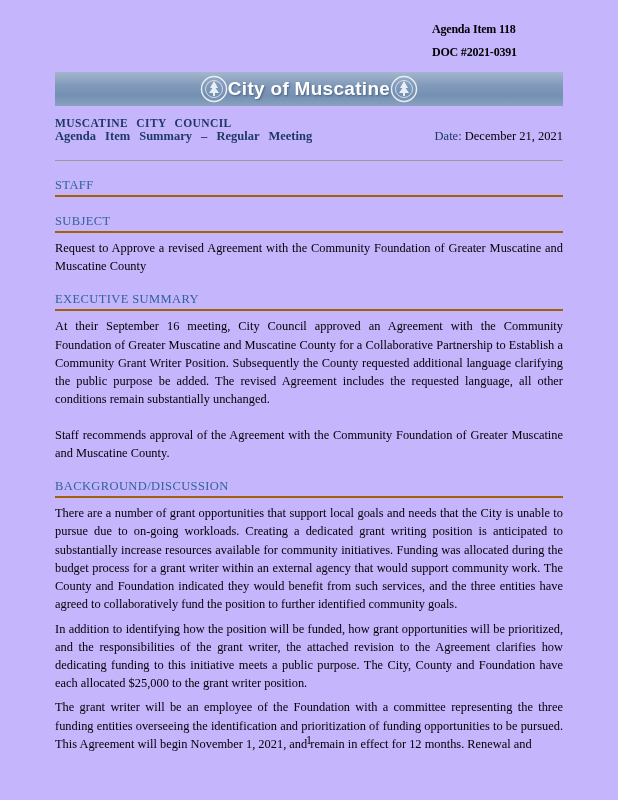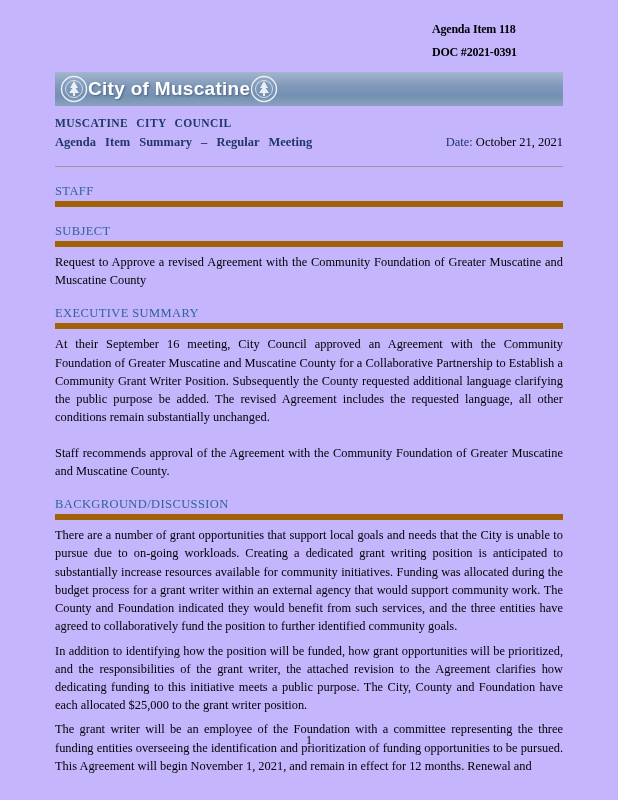--- a/index.html
+++ b/index.html
@@ -13,49 +13,49 @@
   }
   .doc-meta {
     position:absolute; left:432px; top:18px;
     font-weight:bold; font-size:12px; line-height:23px;
     letter-spacing:-0.2px;
   }
   .banner {
     position:absolute; left:55px; top:72px;
     width:508px; height:34px; box-sizing:border-box;
     background:linear-gradient(180deg,#a3b6cc 0%, #8199ba 40%, #7390b2 70%, #8ba1bf 100%);
-    display:flex; align-items:center; justify-content:flex-start;
+    display:flex; align-items:center; justify-content:center;
     padding:0 5px;
   }
   .banner-title {
     margin:0; color:#ffffff;
     font-family:"Liberation Sans", sans-serif;
     font-size:19px; font-weight:bold;
     text-shadow:1px 1px 2px rgba(40,60,90,.55);
     letter-spacing:0.3px;
   }
   .seal { width:28px; height:28px; display:inline-block; opacity:.95; }
   .content { position:absolute; top:109px; left:55px; width:508px; }
   .council {
     color:#1f3864; font-weight:bold; font-size:11.5px;
     letter-spacing:0.4px; word-spacing:5px;margin-top:8px;
   }
-  .summary-row { display:flex; justify-content:space-between; align-items:baseline; margin-top:6px; }
+  .summary-row { display:flex; justify-content:space-between; align-items:baseline; }
   .summary-title {
     color:#1f3864; font-weight:bold; font-size:12.5px; word-spacing:6px;
   }
   .date-line { font-size:12.5px; color:#000; }
   .date-label { color:#1f3864; }
   .header-rule { border:none; border-top:1px solid #9a9a9a; margin:16px 0 0; }
   .doc-section { margin-top:17px; }
   .section-heading {
     margin:0; color:#31639c;
     font-size:12.5px; font-weight:normal;
     letter-spacing:0.4px;
-    border-bottom:6px solid #a16207;
+    border-bottom:2px solid #a16207;
     padding-bottom:2px;
   }
   .doc-section p {
     margin:6px 0 0;
     font-size:12.4px; line-height:1.47;
     text-align:justify;
   }
   .doc-section p + p { margin-top:6px; }
   .page-number {
     position:absolute; bottom:52px; left:0; width:100%;
@@ -91,21 +91,21 @@
       </svg>
     </span>
   </div>
 
   <div class="content">
 
     <div class="council">MUSCATINE CITY COUNCIL</div>
 
     <div class="summary-row">
       <div class="summary-title">Agenda Item Summary – Regular Meeting</div>
-      <div class="date-line"><span class="date-label">Date:</span> <span>October 21, 2021</span></div>
+      <div class="date-line"><span class="date-label">Date:</span> <span>December 21, 2021</span></div>
     </div>
 
     <hr class="header-rule">
 
     <section class="doc-section">
       <h2 class="section-heading">STAFF</h2>
     </section>
 
     <section class="doc-section">
       <h2 class="section-heading">SUBJECT</h2>

